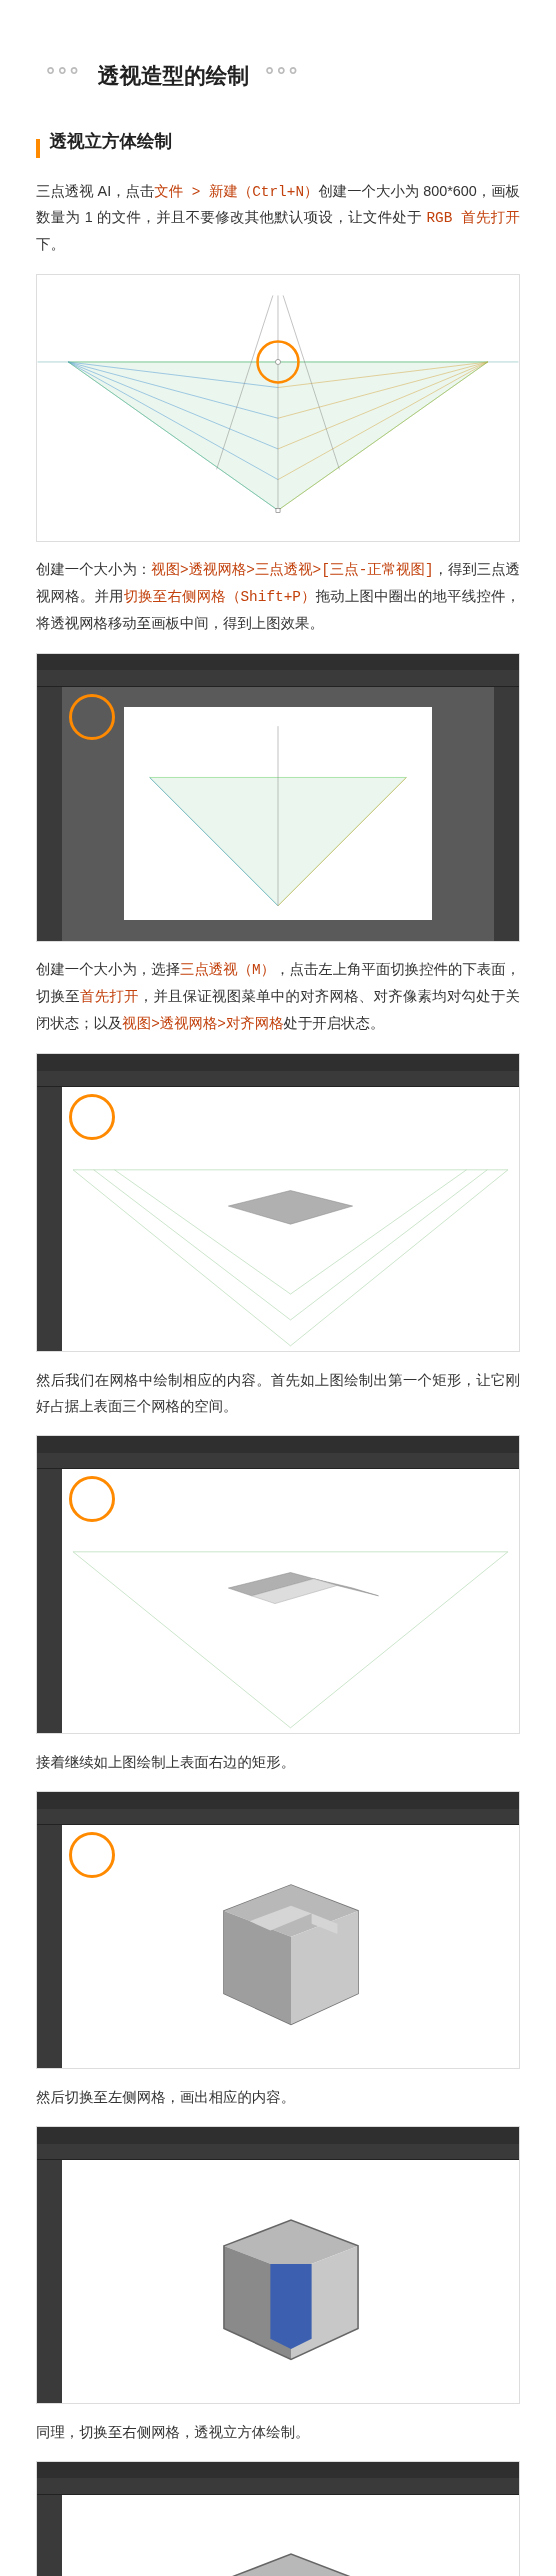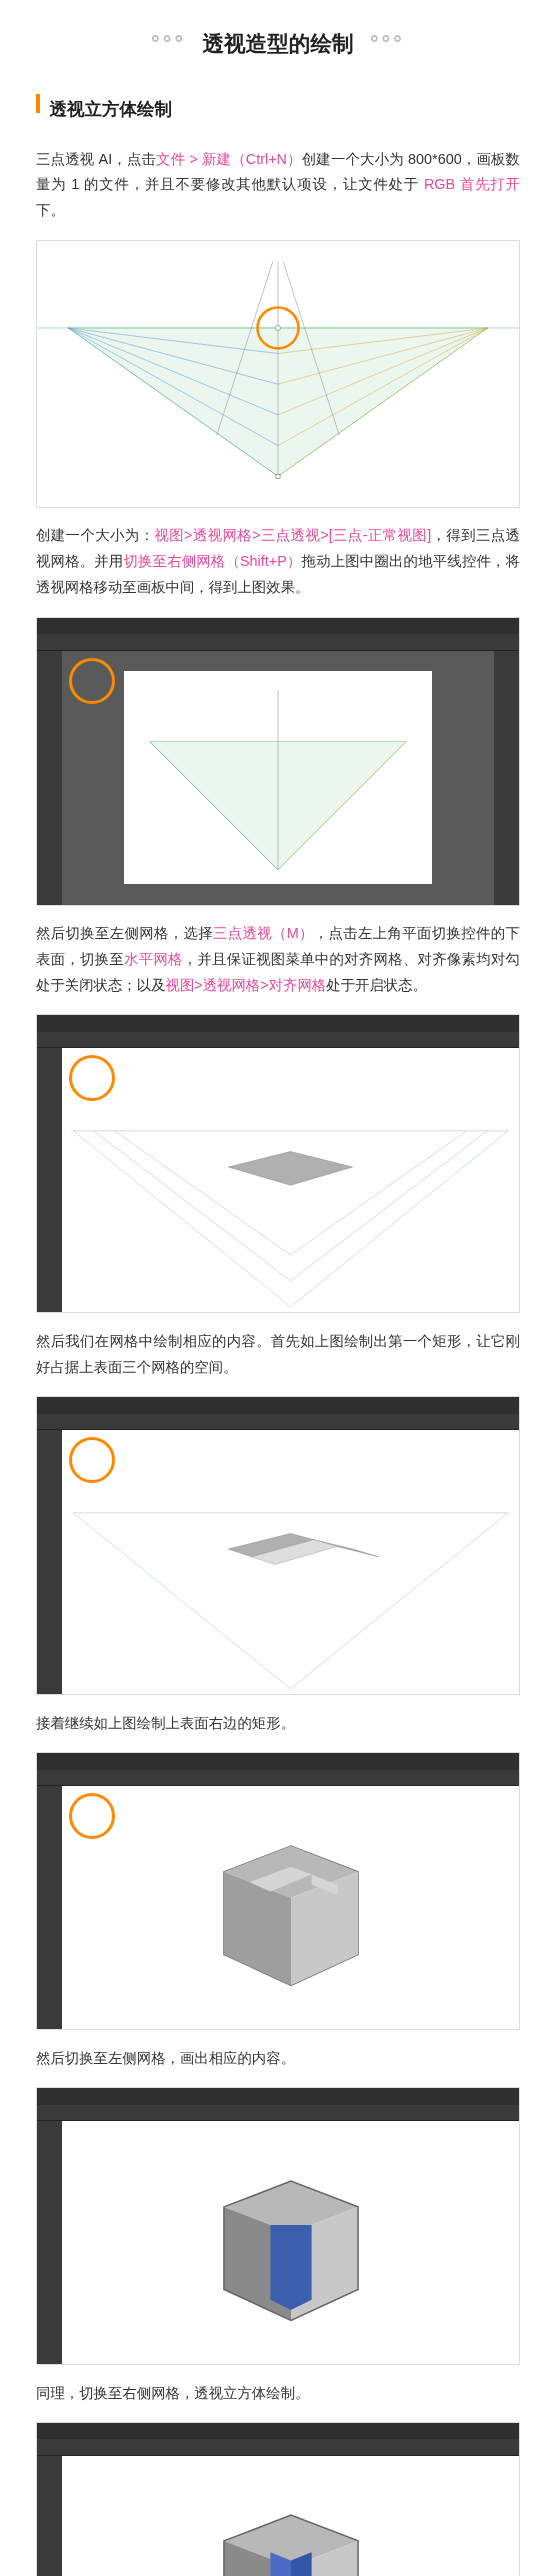--- a/index.html
+++ b/index.html
@@ -7,53 +7,52 @@
     font-family: "Microsoft YaHei", "PingFang SC", Arial, sans-serif;
     background: #fff;
     color: #333;
     width: 556px;
     margin: 0 auto;
     padding: 20.6px 36px;
     font-size: 14.4px;
     line-height: 1.8;
   }
   .main-title {
-    text-align: center;
     font-size: 21.6px;
     font-weight: bold;
     color: #222;
-    margin: 4px 0 31px 0;
+    margin: 36px 0 31px 0;
   }
   .main-title .deco {
     color: #bbb;
     letter-spacing: 3.1px;
     margin: 0 10.3px;
   }
   .section-title {
     font-size: 17.5px;
     font-weight: bold;
     color: #222;
     margin: 15.5px 0 20.6px 0;
     display: flex;
-    align-items: flex-start;
+    align-items: flex-end;
   }
   .section-title::before {
     content: "";
     display: inline-block;
     width: 4.1px;
     height: 18.5px;
     background: #ff8a00;
     margin-right: 9.3px;
   }
   .para {
     margin: 15.5px 0;
     text-align: justify;
     color: #333;
   }
-  .hl-red { color: #ec4899; }
+  .hl-red { color: #c2410c; font-family: Liberation Mono, monospace; }
   .img-box {
     margin: 15.5px 0;
     background: #f5f5f5;
     border: 0.5px solid #ddd;
     width: 100%;
     position: relative;
     overflow: hidden;
   }
   .img-fig1 { height: 268px; background:#fff; }
   .img-fig2 { height: 289px; background:#3a3a3a; }
@@ -162,21 +161,21 @@
         <line x1="50" y1="130" x2="300" y2="380" stroke="#4a90e2"></line>
         <line x1="550" y1="130" x2="300" y2="380" stroke="#e8a23c"></line>
         <line x1="300" y1="380" x2="300" y2="30" stroke="#888"></line>
       </svg>
     </div>
   </div>
   <div class="circle-marker" style="top:40px;left:32px;"></div>
 </div>
 
 <p class="para">
-  <span>然后切换至左侧网格，选择</span><span class="hl-red">三点透视（M）</span><span>，点击左上角平面切换控件的下表面，切换至</span><span class="hl-red">水平网格</span><span>，并且保证视图菜单中的对齐网格、对齐像素均对勾处于关闭状态；以及</span><span class="hl-red">视图&gt;透视网格&gt;对齐网格</span><span>处于开启状态。</span>
+  <span>创建一个大小为，选择</span><span class="hl-red">三点透视（M）</span><span>，点击左上角平面切换控件的下表面，切换至</span><span class="hl-red">首先打开</span><span>，并且保证视图菜单中的对齐网格、对齐像素均对勾处于关闭状态；以及</span><span class="hl-red">视图&gt;透视网格&gt;对齐网格</span><span>处于开启状态。</span>
 </p>
 
 <div class="img-box img-fig3">
   <div class="ai-toolbar"></div>
   <div class="ai-toolbar2"></div>
   <div class="ai-leftbar"></div>
   <div class="ai-canvas grid-bg" style="right:0;">
     <svg viewBox="0 0 840 510" style="width:100%;height:100%;">
       <g stroke="#9c9" stroke-width="1">
         <line x1="0" y1="160" x2="840" y2="160"></line>

